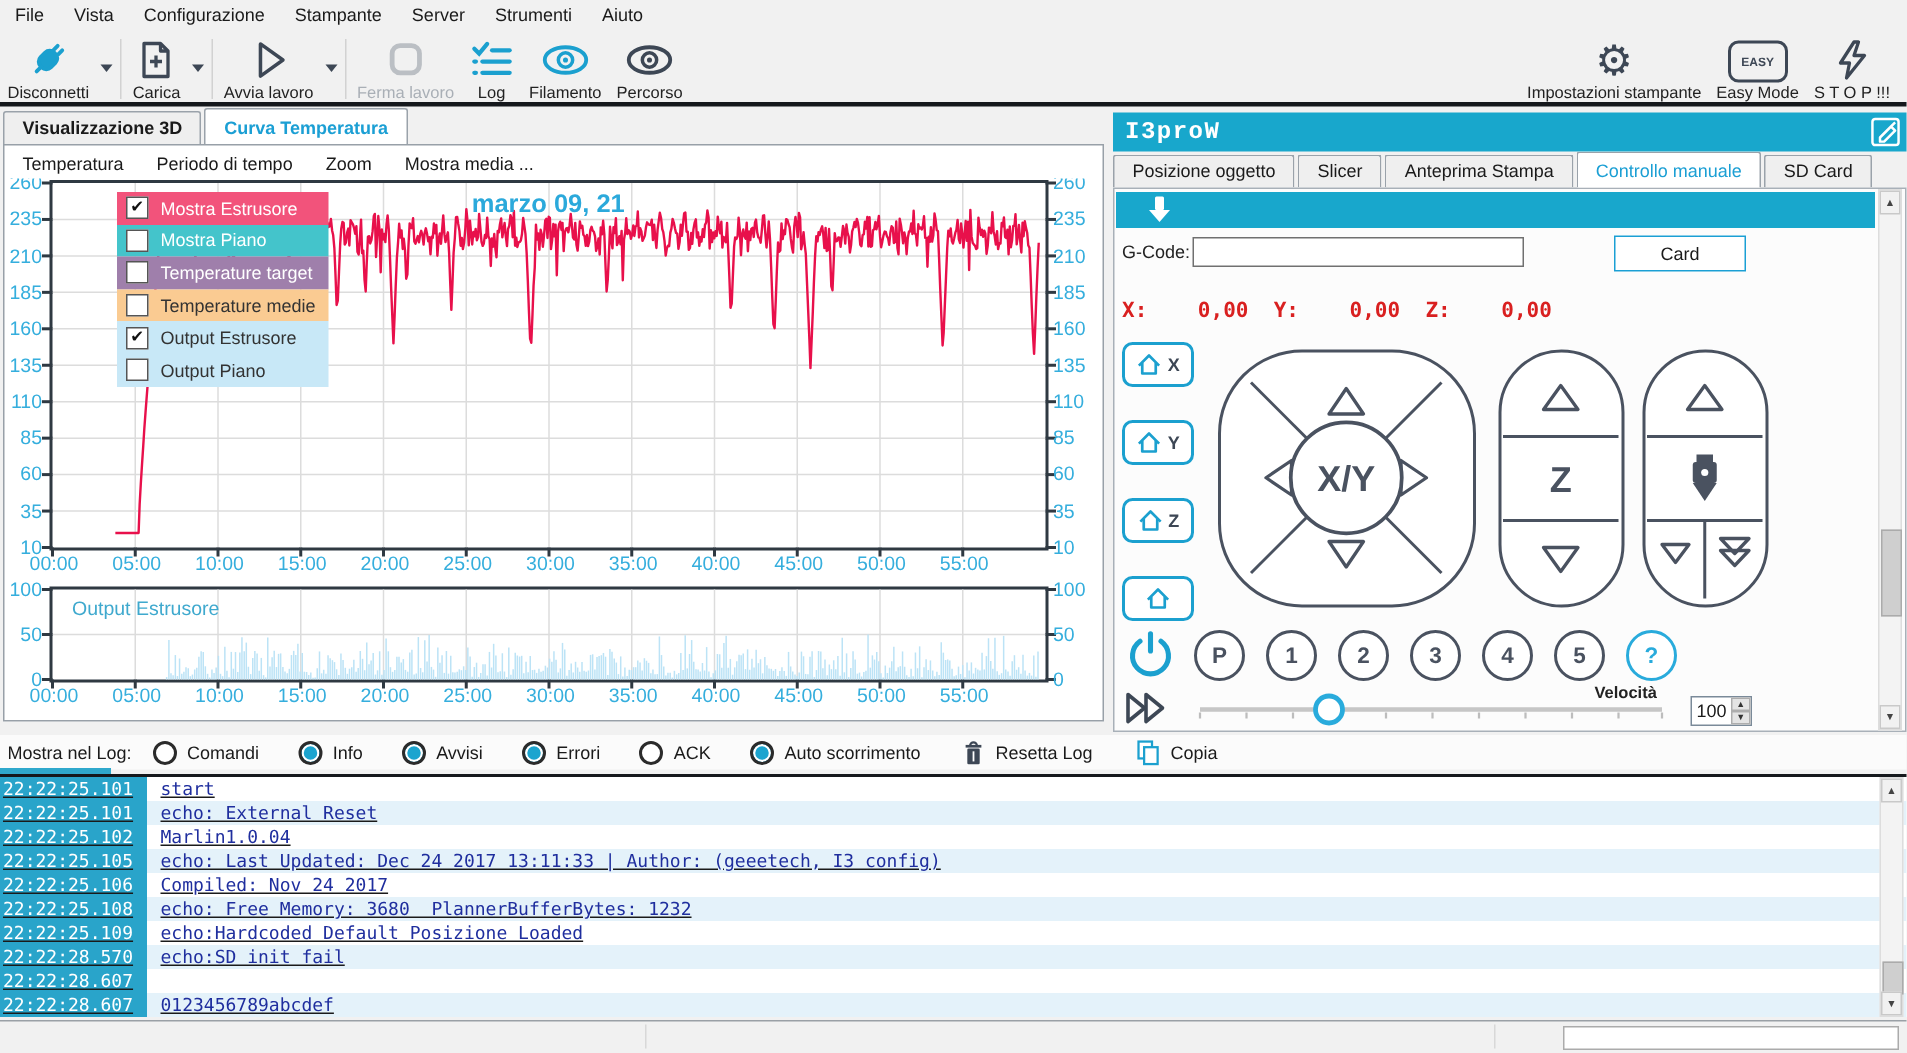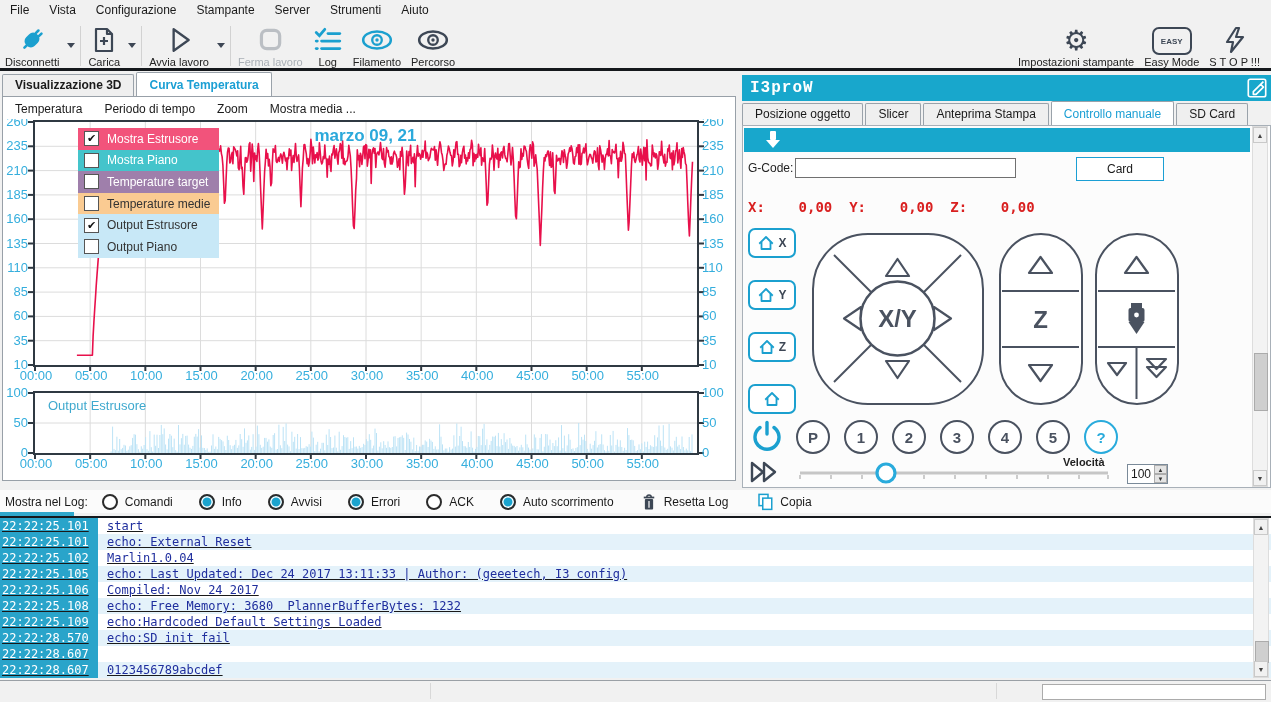--- a/index.html
+++ b/index.html
@@ -1006,21 +1006,21 @@
 </div>
 <div id="log-accent" class="abs"></div>
 <div id="log-topline" class="abs"></div>
 <div id="log-area" class="abs">
     <div class="log-row"><span class="log-time">22:22:25.101</span><span class="log-text">start</span></div>
     <div class="log-row alt"><span class="log-time">22:22:25.101</span><span class="log-text">echo: External Reset</span></div>
     <div class="log-row"><span class="log-time">22:22:25.102</span><span class="log-text">Marlin1.0.04</span></div>
     <div class="log-row alt"><span class="log-time">22:22:25.105</span><span class="log-text">echo: Last Updated: Dec 24 2017 13:11:33 | Author: (geeetech, I3 config)</span></div>
     <div class="log-row"><span class="log-time">22:22:25.106</span><span class="log-text">Compiled: Nov 24 2017</span></div>
     <div class="log-row alt"><span class="log-time">22:22:25.108</span><span class="log-text">echo: Free Memory: 3680  PlannerBufferBytes: 1232</span></div>
-    <div class="log-row"><span class="log-time">22:22:25.109</span><span class="log-text">echo:Hardcoded Default Settings Loaded</span></div>
+    <div class="log-row"><span class="log-time">22:22:25.109</span><span class="log-text">echo:Hardcoded Default Posizione Loaded</span></div>
     <div class="log-row alt"><span class="log-time">22:22:28.570</span><span class="log-text">echo:SD init fail</span></div>
     <div class="log-row"><span class="log-time">22:22:28.607</span></div>
     <div class="log-row alt"><span class="log-time">22:22:28.607</span><span class="log-text">0123456789abcdef</span></div>
   </div>
 
 <div class="abs sb" style="left:1253px;top:518px;width:16px;height:160px;">
   <div class="sb-btn" style="top:0;">▲</div>
   <div class="sb-thumb" style="top:122px;height:20px;"></div>
   <div class="sb-btn" style="bottom:0;">▼</div>
 </div>

